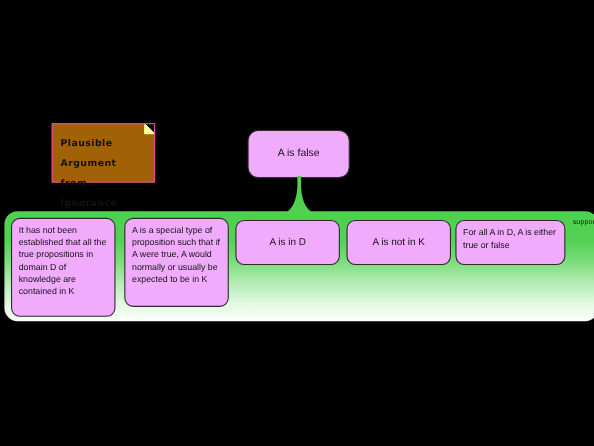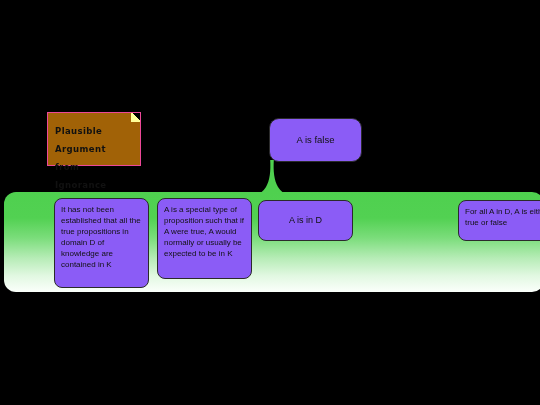--- a/index.html
+++ b/index.html
@@ -44,28 +44,27 @@
     top: 0px;
     width: 9px;
     height: 9px;
     background:
       linear-gradient(225deg, #000000 0%, #000000 42%, #ffff99 44%, #ffff99 100%);
   }
 
   
   .node {
     position: absolute;
-    background: #8b5cf6;
+    background: #f0abfc;
     border: 1.3px solid #2b2b2b;
     border-radius: 9px;
     box-sizing: border-box;
     color: #111111;
     font-size: 9px;
     line-height: 11.5px;
-    margin-left: 44px;
   }
   .node-text {
     display: block;
   }
 
   
   .node.conclusion {
     left: 225px;
     top: 118px;
     width: 93px;
@@ -169,18 +168,21 @@
   </div>
 
   <div class="node premise p0">
     <span class="node-text">It has not been established that all the true propositions in domain D of knowledge are contained in K</span>
   </div>
 
   <div class="node premise short p2">
     <span class="node-text">A is in D</span>
   </div>
 
+  <div class="node premise short p3">
+    <span class="node-text">A is not in K</span>
+  </div>
 
   <div class="node premise p4">
     <span class="node-text">For all A in D, A is either true or false</span>
   </div>
 
 </div>
 
 </body></html>

